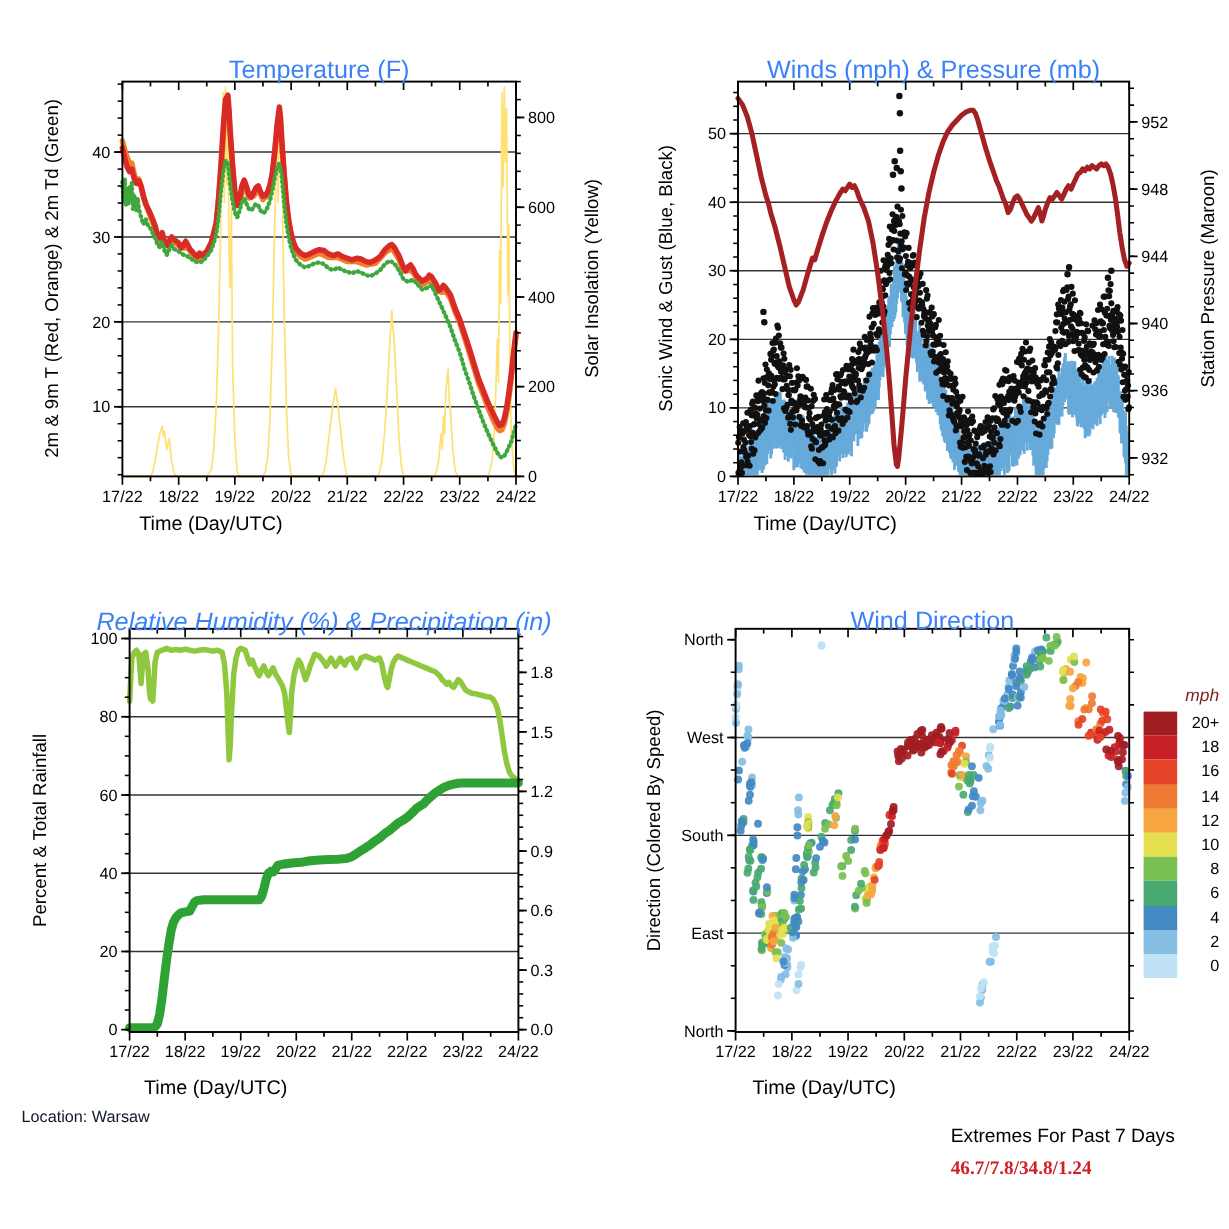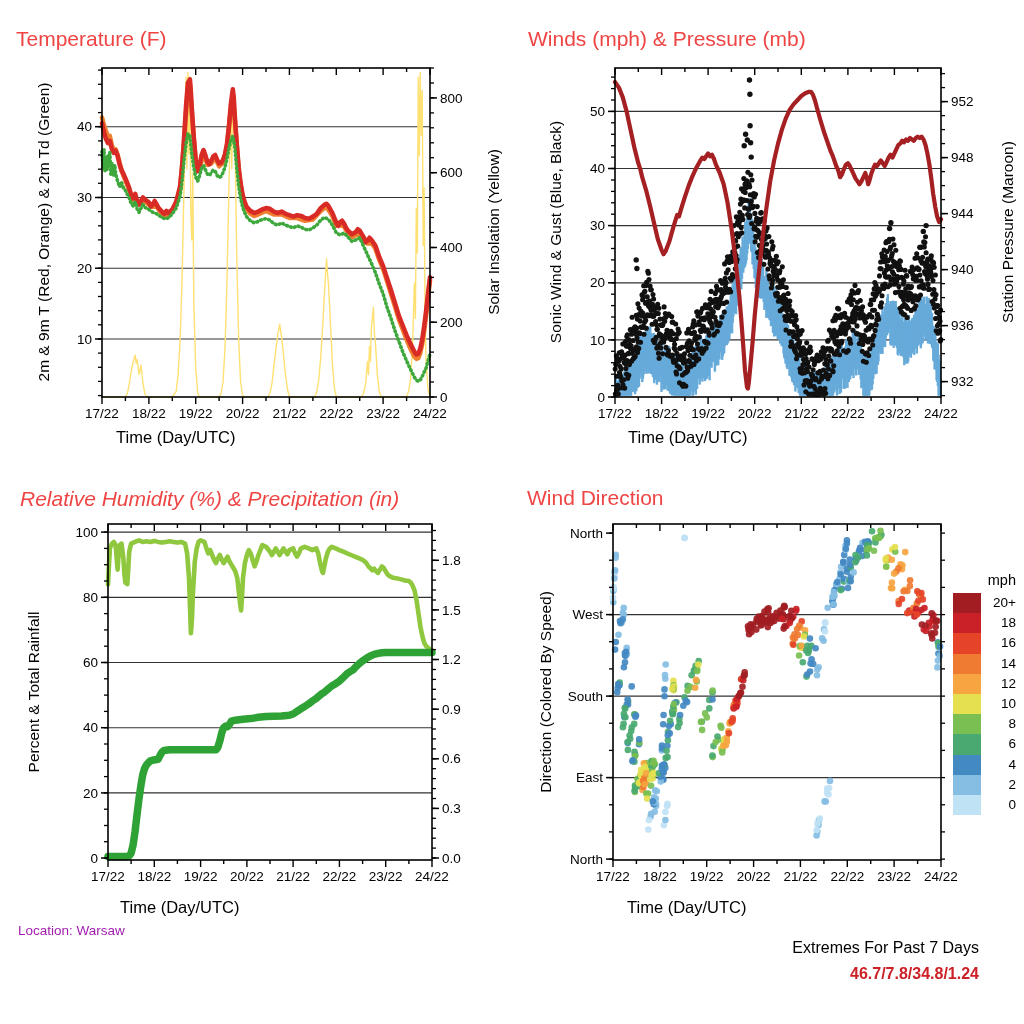--- a/index.html
+++ b/index.html
@@ -1,30 +1,30 @@
 <!DOCTYPE html>
 <html><head>
 <meta charset="utf-8">
 <style>
   html,body{margin:0;padding:0;background:#fff;width:1024px;height:1024px;overflow:hidden;
     font-family:"Liberation Sans",sans-serif;}
   #fig{position:absolute;left:0;top:0;width:1024px;height:1024px;background:#fff;}
   #plots{position:absolute;left:0;top:0;}
   svg text{font-family:"Liberation Sans",sans-serif;fill:#000;}
-  .title{position:absolute;font-size:21px;color:#ef4444;text-align:left;white-space:nowrap;}
+  .title{position:absolute;font-size:21px;color:#3b82f6;text-align:center;white-space:nowrap;margin-top:20px;}
   .xlab{position:absolute;font-size:16.5px;color:#000;white-space:nowrap;}
   .ylab{position:absolute;width:330px;height:20px;line-height:20px;font-size:15.5px;color:#000;
     text-align:center;white-space:nowrap;transform:rotate(-90deg);}
-  #footer{position:absolute;left:18px;top:921px;font-size:13.5px;line-height:20px;color:#a21caf;text-align:center;}
-  #extremes{position:absolute;right:45px;top:935px;font-size:16px;line-height:25.5px;color:#000;text-align:right;margin-left:40px;}
-  #extremes .vals{font-weight:bold;}
+  #footer{position:absolute;left:18px;top:921px;font-size:13.5px;line-height:20px;color:#0f172a;text-align:center;}
+  #extremes{position:absolute;right:45px;top:935px;font-size:16px;line-height:25.5px;color:#000;margin-left:40px;}
+  #extremes .vals{font-weight:bold;font-family:Liberation Serif, serif;}
   #colorbar{position:absolute;left:953px;top:593px;width:28px;}
   #colorbar .cell{width:28px;height:20.2px;}
   #cb-labels{position:absolute;left:986px;top:593px;width:30px;font-size:13.5px;line-height:20.2px;text-align:right;color:#000;}
-  #cb-title{position:absolute;left:986px;top:572px;width:30px;font-size:14.5px;text-align:right;color:#000000;}
+  #cb-title{position:absolute;left:986px;top:572px;width:30px;font-size:14.5px;text-align:right;color:#7f1d1d;font-style:italic;}
 </style>
 </head>
 <body>
 
 <div id="fig">
   <svg id="plots" width="1024" height="1024">
       <g>
         <line x1="102" y1="339.0" x2="430" y2="339.0" stroke="#333" stroke-width="1.15"></line>
         <line x1="102" y1="268.2" x2="430" y2="268.2" stroke="#333" stroke-width="1.15"></line>
         <line x1="102" y1="197.5" x2="430" y2="197.5" stroke="#333" stroke-width="1.15"></line>

